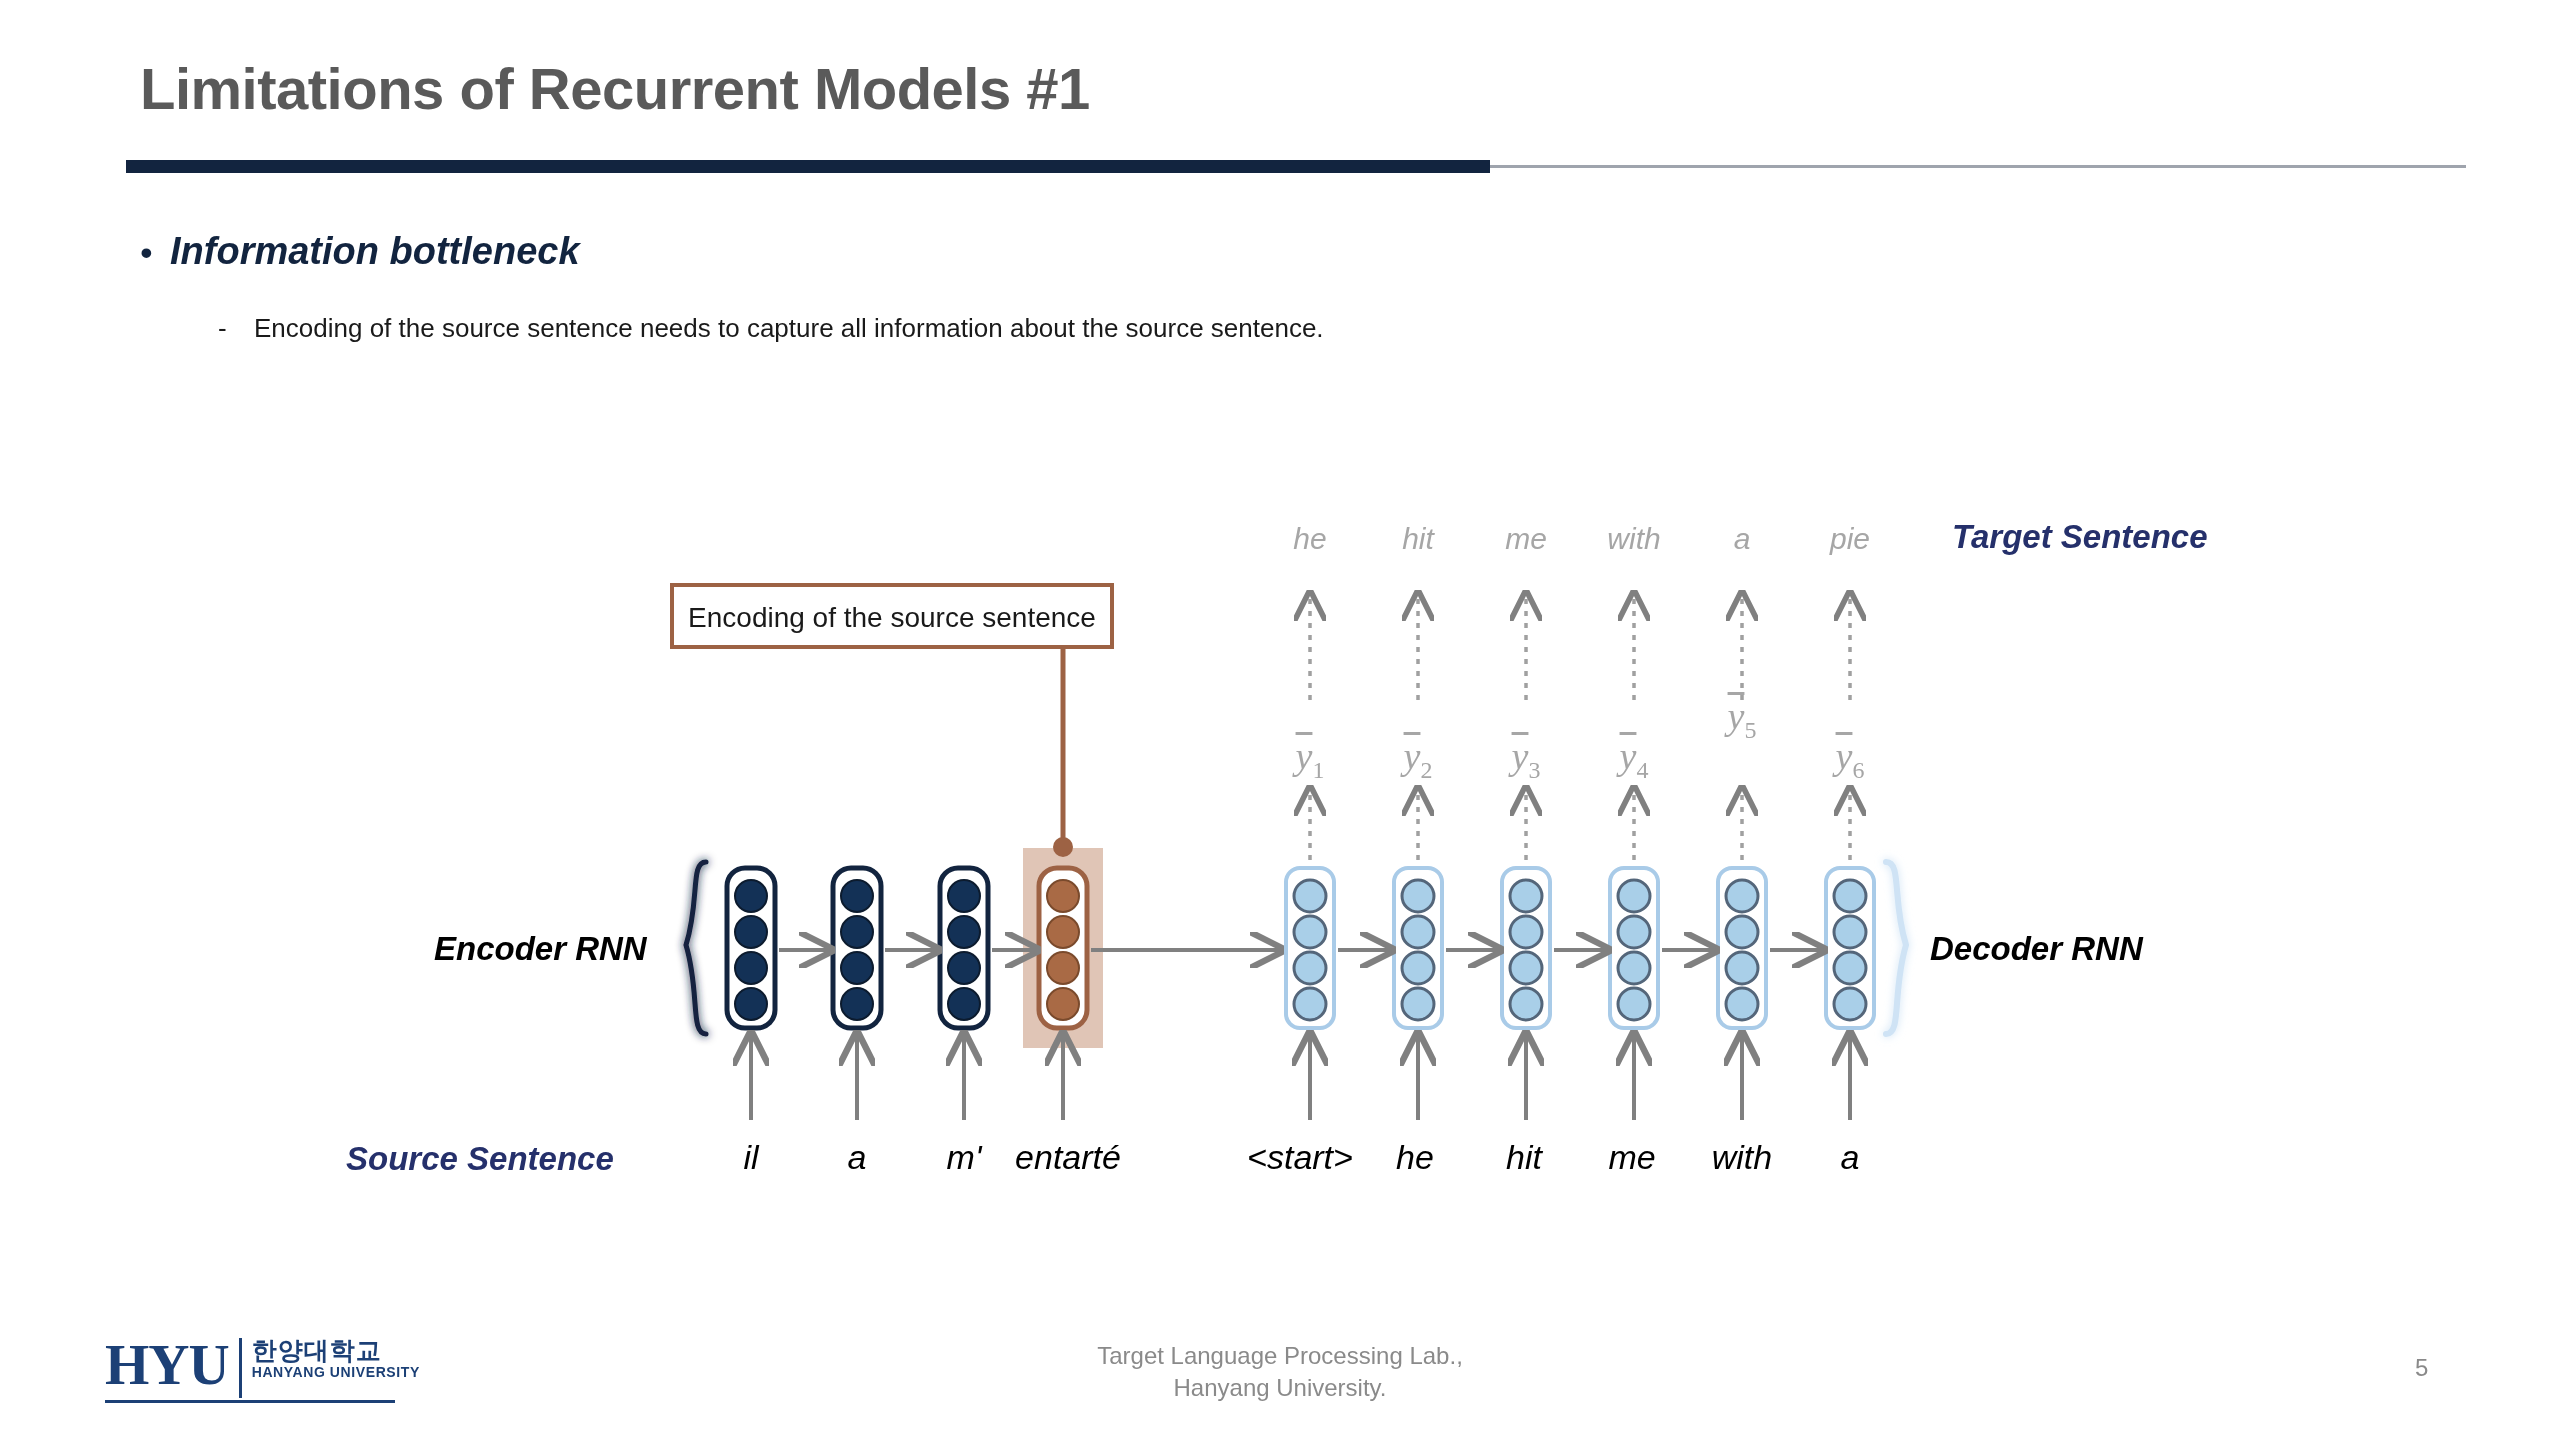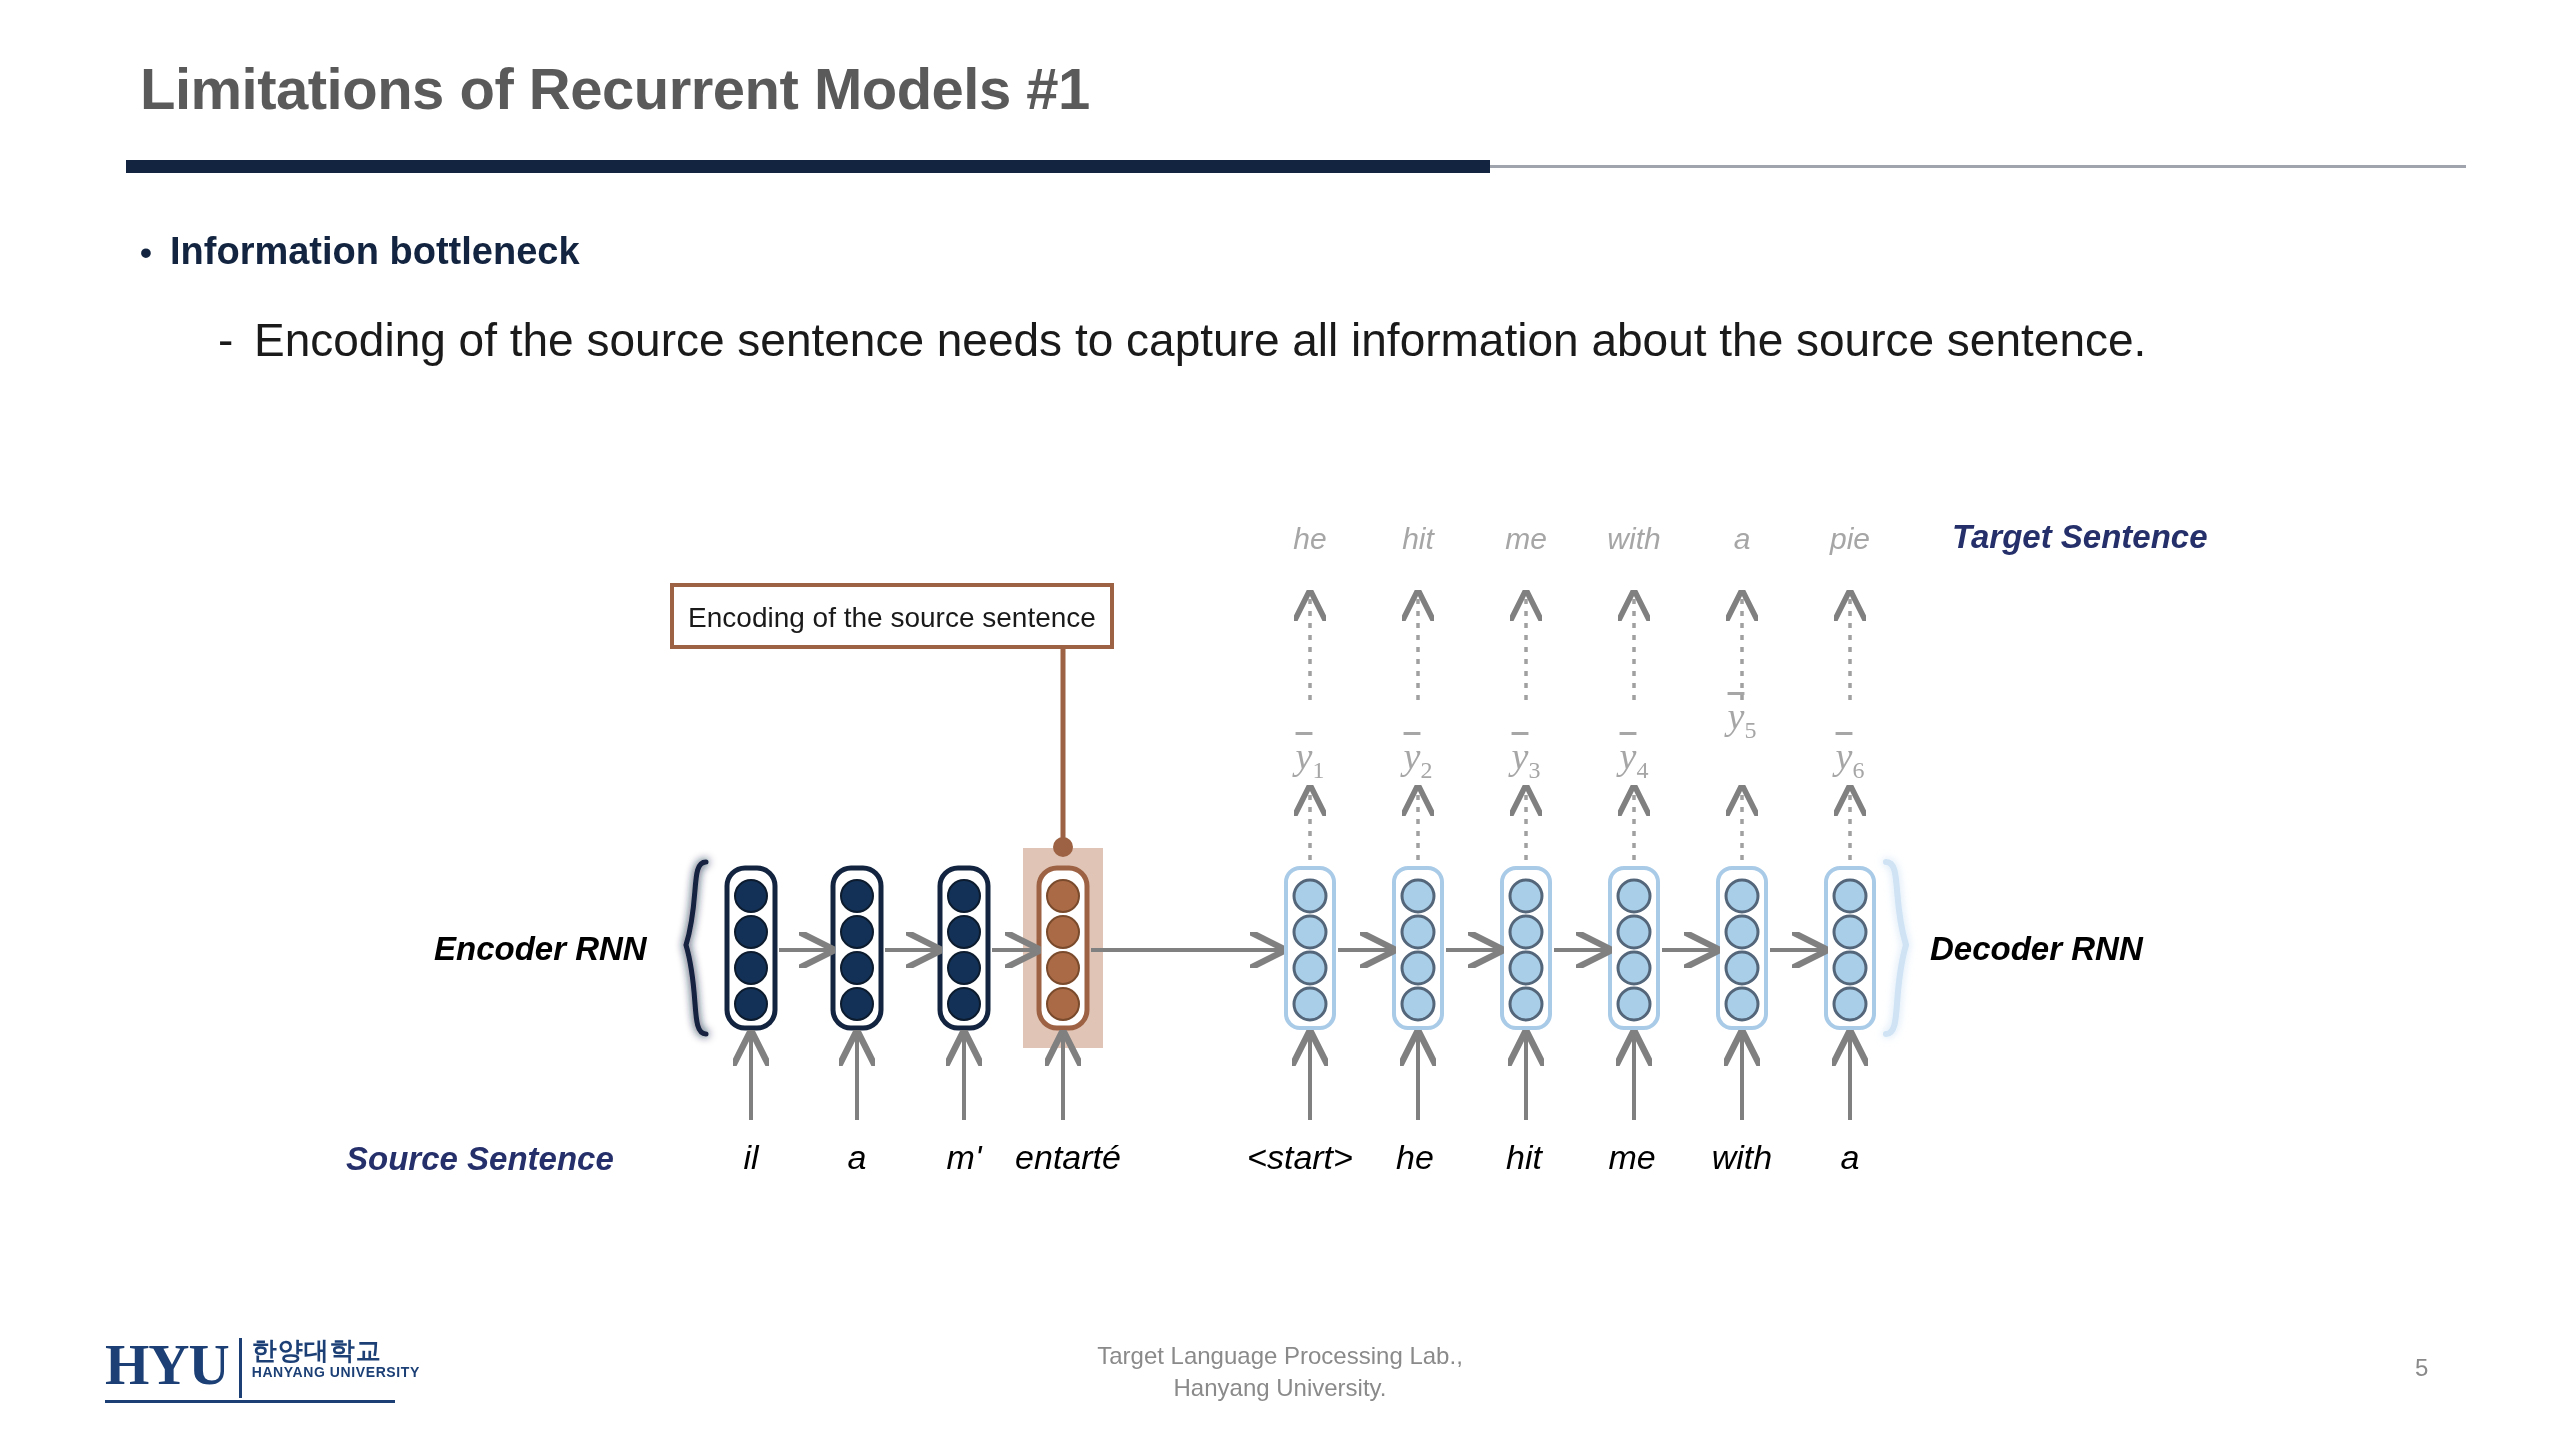--- a/index.html
+++ b/index.html
@@ -40,31 +40,32 @@
   }
 
   
   .bullet1 {
     position: absolute;
     left: 140px; top: 230px;
     font-size: 38px;
     font-weight: bold;
     color: #12243f;
     white-space: nowrap;
+    font-style: italic;
   }
   .bullet1 .dot {
     display: inline-block;
     width: 30px;
     font-size: 34px;
     color: #12243f;
   }
   .bullet2 {
     position: absolute;
     left: 218px; top: 313px;
-    font-size: 46px;
+    font-size: 26px;
     color: #1a1a1a;
     white-space: nowrap;
   }
   .bullet2 .dash {
     display: inline-block;
     width: 36px;
     color: #1a1a1a;
   }
 
   

